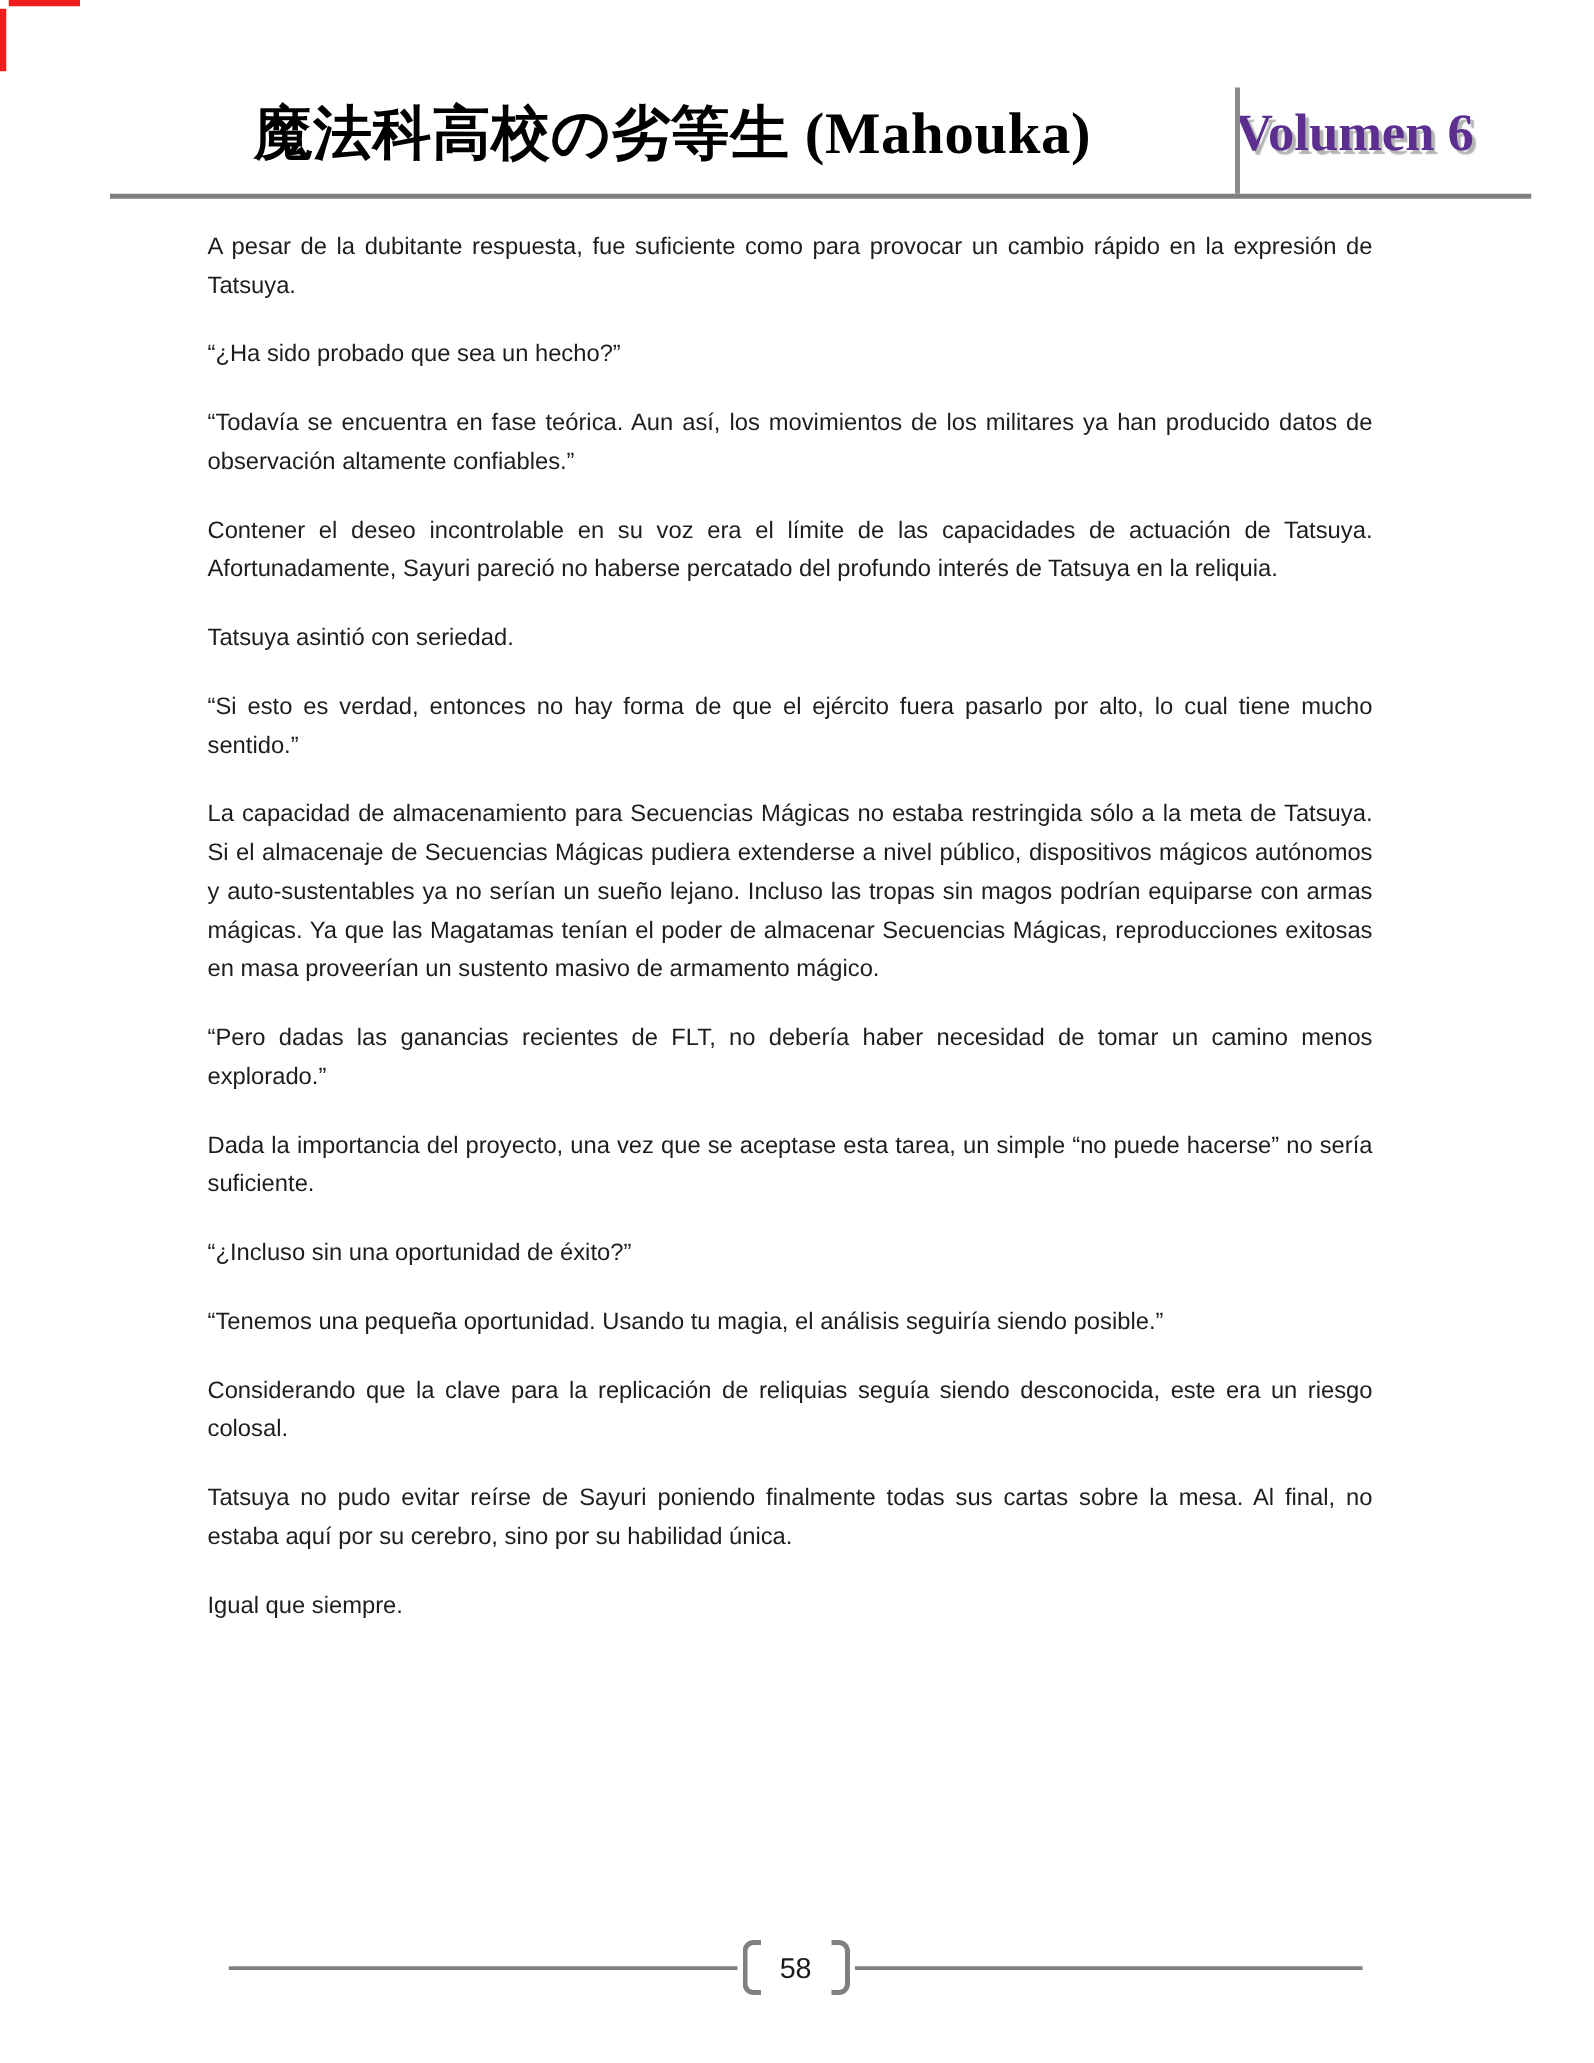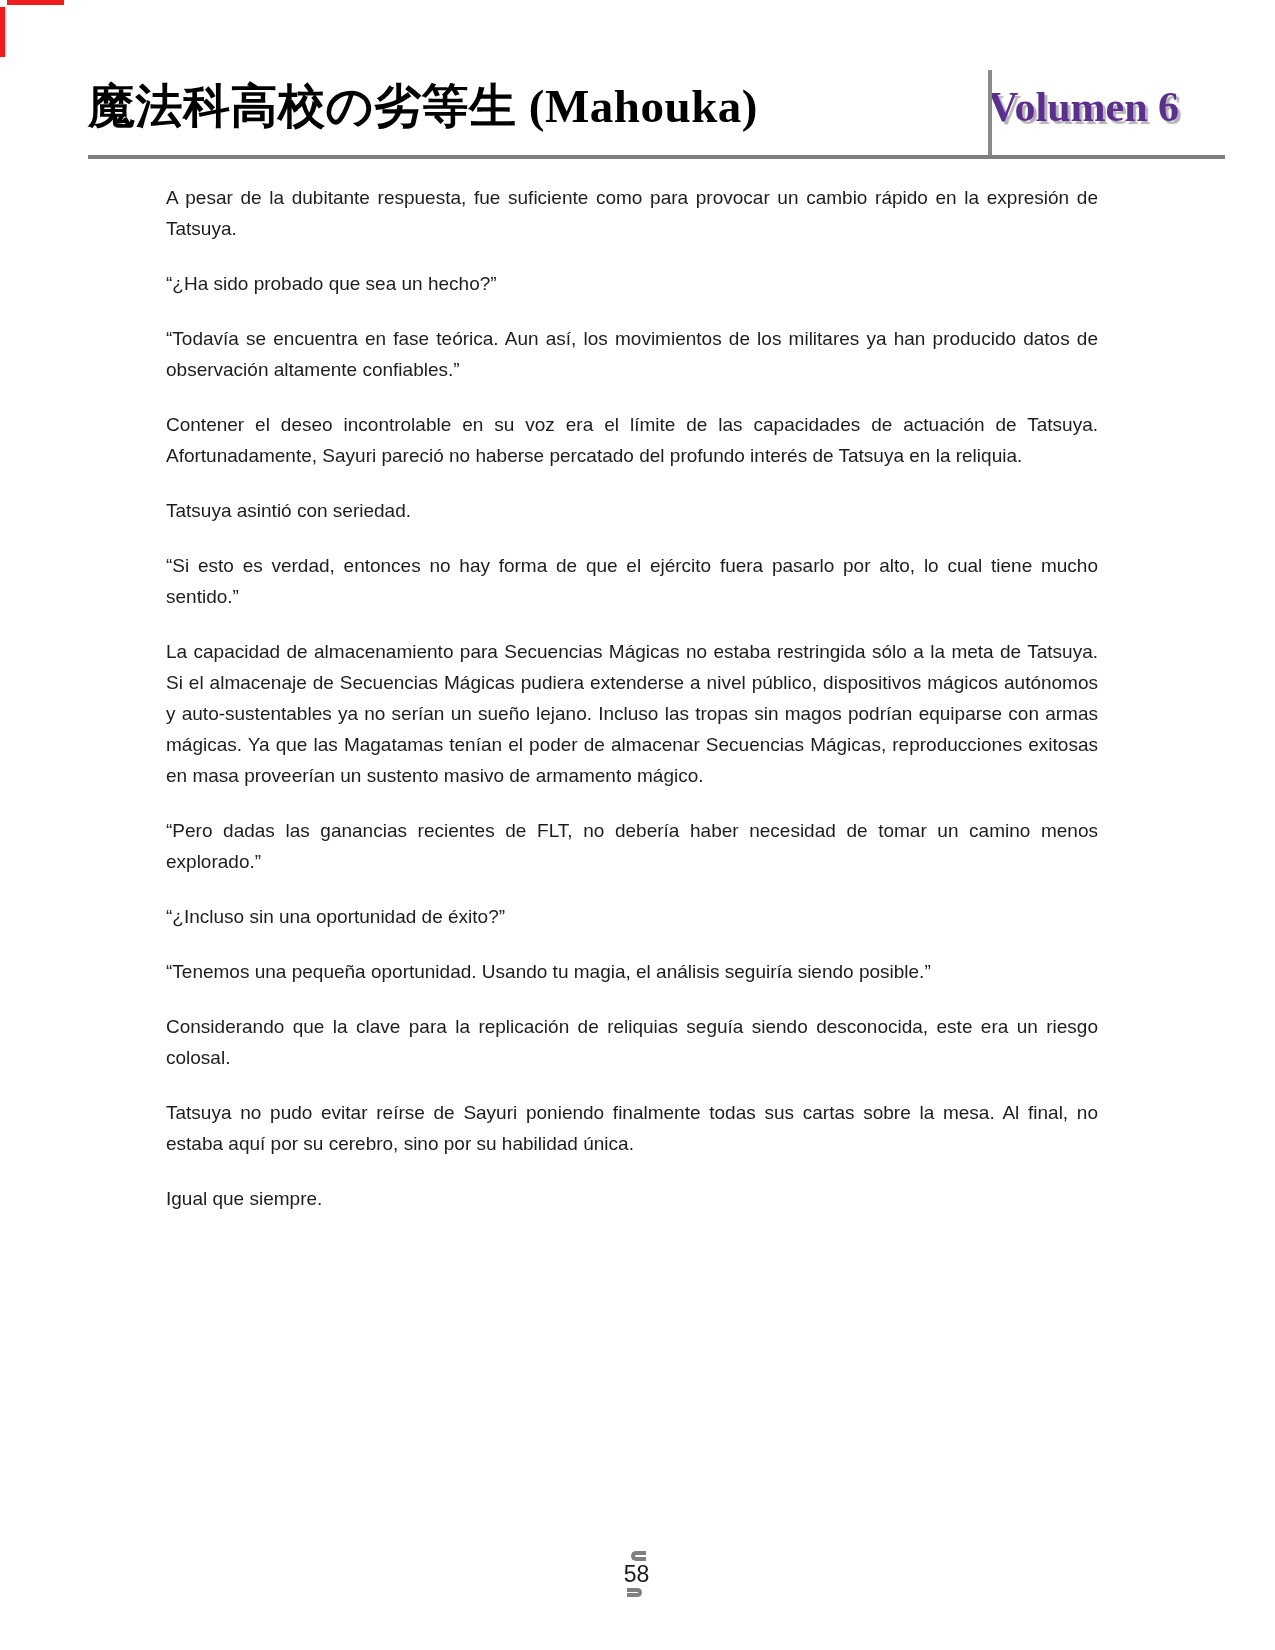--- a/index.html
+++ b/index.html
@@ -27,20 +27,21 @@
     left: 88px;
     top: 58px;
     width: 1137px;
     height: 97px;
     border-bottom: 4px solid #808080;
     display: flex;
     align-items: center;
   }
   .header-title {
     width: 900px;
+    text-align: center;
     font-family: "Liberation Serif", "DejaVu Serif", serif;
     font-weight: bold;
     font-size: 47px;
     color: #000000;
     letter-spacing: 0.5px;
     white-space: nowrap;
   }
   .header-divider {
     position: absolute;
     left: 900px;
@@ -75,21 +76,20 @@
 
   
   .footer {
     position: absolute;
     left: 183px;
     top: 1551px;
     width: 907px;
     height: 46px;
     display: flex;
     align-items: center;
-    flex-direction: column;
   }
   .fline {
     flex: 1;
     height: 3px;
     background: #808080;
   }
   .bracket {
     width: 15px;
     height: 44px;
     box-sizing: border-box;
@@ -121,20 +121,21 @@
 
   <div class="body-text">
       <p class="para">A pesar de la dubitante respuesta, fue suficiente como para provocar un cambio rápido en la expresión de Tatsuya.</p>
       <p class="para">“¿Ha sido probado que sea un hecho?”</p>
       <p class="para">“Todavía se encuentra en fase teórica. Aun así, los movimientos de los militares ya han producido datos de observación altamente confiables.”</p>
       <p class="para">Contener el deseo incontrolable en su voz era el límite de las capacidades de actuación de Tatsuya. Afortunadamente, Sayuri pareció no haberse percatado del profundo interés de Tatsuya en la reliquia.</p>
       <p class="para">Tatsuya asintió con seriedad.</p>
       <p class="para">“Si esto es verdad, entonces no hay forma de que el ejército fuera pasarlo por alto, lo cual tiene mucho sentido.”</p>
       <p class="para">La capacidad de almacenamiento para Secuencias Mágicas no estaba restringida sólo a la meta de Tatsuya. Si el almacenaje de Secuencias Mágicas pudiera extenderse a nivel público, dispositivos mágicos autónomos y auto-sustentables ya no serían un sueño lejano. Incluso las tropas sin magos podrían equiparse con armas mágicas. Ya que las Magatamas tenían el poder de almacenar Secuencias Mágicas, reproducciones exitosas en masa proveerían un sustento masivo de armamento mágico.</p>
       <p class="para">“Pero dadas las ganancias recientes de FLT, no debería haber necesidad de tomar un camino menos explorado.”</p>
+      <p class="para">Dada la importancia del proyecto, una vez que se aceptase esta tarea, un simple “no puede hacerse” no sería suficiente.</p>
       <p class="para">“¿Incluso sin una oportunidad de éxito?”</p>
       <p class="para">“Tenemos una pequeña oportunidad. Usando tu magia, el análisis seguiría siendo posible.”</p>
       <p class="para">Considerando que la clave para la replicación de reliquias seguía siendo desconocida, este era un riesgo colosal.</p>
       <p class="para">Tatsuya no pudo evitar reírse de Sayuri poniendo finalmente todas sus cartas sobre la mesa. Al final, no estaba aquí por su cerebro, sino por su habilidad única.</p>
       <p class="para">Igual que siempre.</p>
     </div>
 
   <div class="footer">
     <div class="fline"></div>
     <div class="bracket left"></div>

